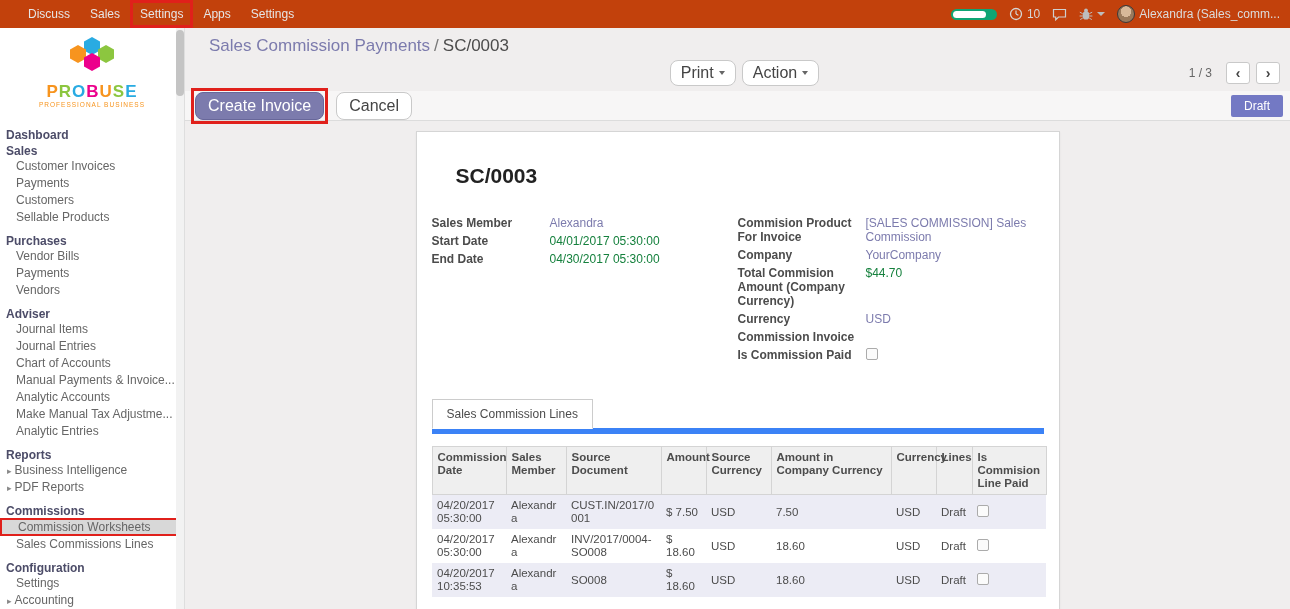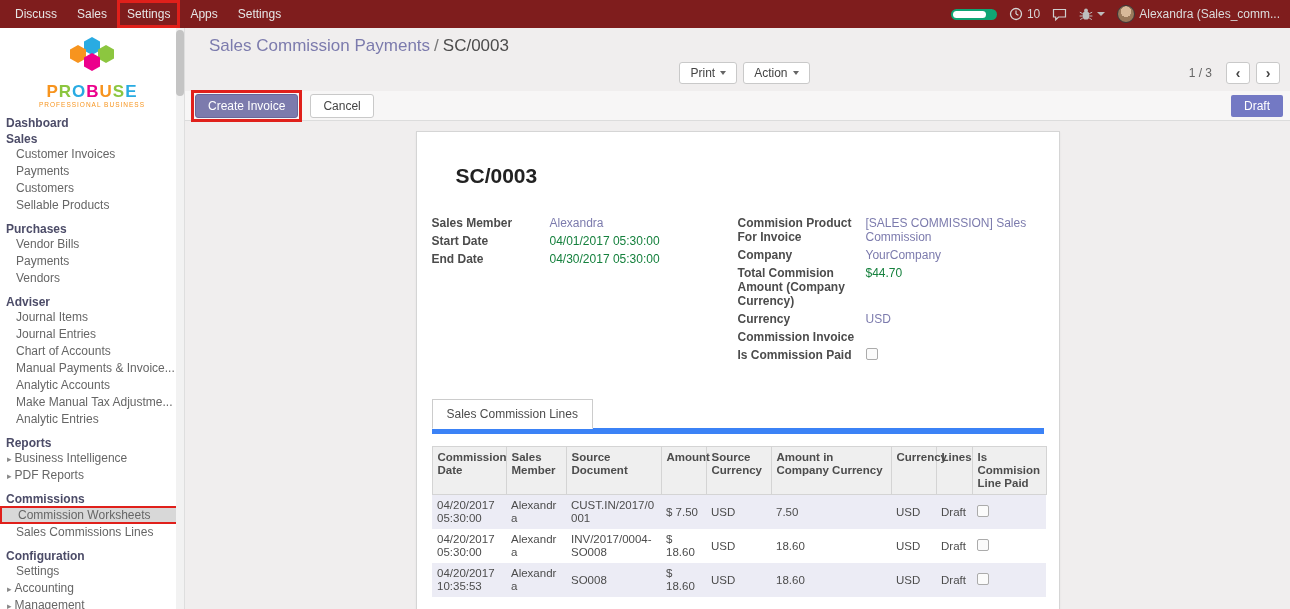--- a/index.html
+++ b/index.html
@@ -1,20 +1,20 @@
 <!DOCTYPE html>
 <html><head>
 <meta charset="utf-8">
 <style>
   * { box-sizing: border-box; margin: 0; padding: 0; }
   html, body { width: 1290px; height: 609px; overflow: hidden; }
   body { font-family: "Liberation Sans", sans-serif; background: #f0eeee; color: #4c4c4c; }
 
   
-  .topbar { height: 28px; background: #7f1d1d; display: flex; align-items: center; padding-left: 5px; }
+  .topbar { height: 28px; background: #c2410c; display: flex; align-items: center; padding-left: 18px; }
   .tb-menu { color: #e6e6e6; font-size: 12px; line-height: 28px; height: 28px; padding: 0 10px; cursor: pointer; white-space: nowrap; }
   .tb-menu.annotated { box-shadow: inset 0 0 0 3px #e0201b; }
   .tb-right { margin-left: auto; display: flex; align-items: center; gap: 12px; padding-right: 10px; }
   .progress-pill { width: 46px; height: 11px; border-radius: 6px; background: #0fa574; position: relative; overflow: hidden; }
   .progress-pill .fill { position: absolute; left: 2px; top: 2px; bottom: 2px; width: 72%; background: #ffffff; border-radius: 4px; }
   .systray-item { display: flex; align-items: center; gap: 4px; color: #d6d6d6; font-size: 12px; cursor: pointer; }
   .avatar { width: 18px; height: 18px; border-radius: 50%; background: radial-gradient(circle at 50% 35%, #d8b999 0 40%, #9a7a5c 41% 100%); border: 1px solid #3a3a3a; }
   .username { color: #dcdcdc; font-size: 12px; white-space: nowrap; }
   .caret-down { width: 0; height: 0; border-left: 4px solid transparent; border-right: 4px solid transparent; border-top: 4px solid #bdbdbd; display: inline-block; }
 
@@ -27,36 +27,36 @@
   .side-scroll-thumb { position: absolute; right: 0; top: 2px; width: 8px; height: 66px; background: #c4c4c4; border-radius: 4px; }
   .logo-block { text-align: center; padding: 7px 0 4px; cursor: pointer; }
   .logo-word { display: block; line-height: 18px; }
   .logo-word span { font-weight: bold; font-size: 17px; letter-spacing: 1px; }
   .logo-word span:nth-child(4n+1) { color: #f7941e; }
   .logo-word span:nth-child(4n+2) { color: #8cc63f; }
   .logo-word span:nth-child(4n+3) { color: #29abe2; }
   .logo-word span:nth-child(4n+4) { color: #ec008c; }
   .logo-tagline { font-size: 6.5px; color: #f7941e; letter-spacing: 1px; display: block; }
   .side-section { margin-top: 8px; }
-  .side-section.first { margin-top: 4px; }
+  .side-section.first { margin-top: 16px; }
   .side-title { font-weight: bold; font-size: 12px; color: #4c4c68; padding: 0 6px; height: 14px; line-height: 14px; cursor: pointer; white-space: nowrap; }
   .side-item { font-size: 12px; color: #666; padding-left: 16px; height: 17px; line-height: 17px; cursor: pointer; white-space: nowrap; position: relative; }
   .side-item .arrow { color: #888; font-size: 9px; margin-right: 3px; margin-left: -9px; }
   .side-item.selected { background: #d8d8d8; width: 192px; border: 2px solid #e0201b; line-height: 14px; height: 18px; }
 
   
   .main { flex: 1; display: flex; flex-direction: column; overflow: hidden; background: #f0eeee; }
   .control-panel { padding: 8px 10px 0 24px; }
   .breadcrumb { font-size: 17px; }
   .breadcrumb .parent { color: #7c7bad; cursor: pointer; }
   .breadcrumb .sep { color: #777; padding: 0 4px; }
   .breadcrumb .current { color: #4c4c4c; }
   .cp-actions { display: flex; align-items: center; margin-top: 5px; height: 24px; }
   .cp-spacer { flex: 1; }
-  .btn { background: #fff; border: 1px solid #c9c9c9; border-radius: 3px; font-size: 12px; color: #444; padding: 3px 10px; cursor: pointer; display: inline-flex; align-items: center; gap: 5px; font-family: inherit; }
+  .btn { background: #fff; border: 1px solid #c9c9c9; border-radius: 8px; font-size: 16px; color: #444; padding: 3px 10px; cursor: pointer; display: inline-flex; align-items: center; gap: 5px; font-family: inherit; }
   .btn .caret { width: 0; height: 0; border-left: 3.5px solid transparent; border-right: 3.5px solid transparent; border-top: 4px solid #666; }
   .cp-center { display: flex; gap: 6px; }
   .cp-right { flex: 1; display: flex; justify-content: flex-end; align-items: center; gap: 6px; }
   .pager-text { font-size: 12px; color: #666; margin-right: 8px; }
   .pager-btn { width: 24px; height: 22px; background: #fff; border: 1px solid #c9c9c9; border-radius: 3px; font-size: 14px; font-weight: bold; color: #444; cursor: pointer; line-height: 19px; text-align: center; }
 
   .status-strip { margin-top: 6px; background: #f7f6f6; border-bottom: 1px solid #dcdcdc; display: flex; align-items: center; padding: 2px 7px 2px 6px; height: 30px; flex: none; }
   .annot-wrap { border: 3px solid #e0201b; padding: 1px; display: inline-flex; }
   .btn-primary { background: #7c7bad; border: 1px solid #68679a; color: #fff; padding: 4px 12px; }
   .btn-cancel { margin-left: 8px; padding: 4px 12px; }

